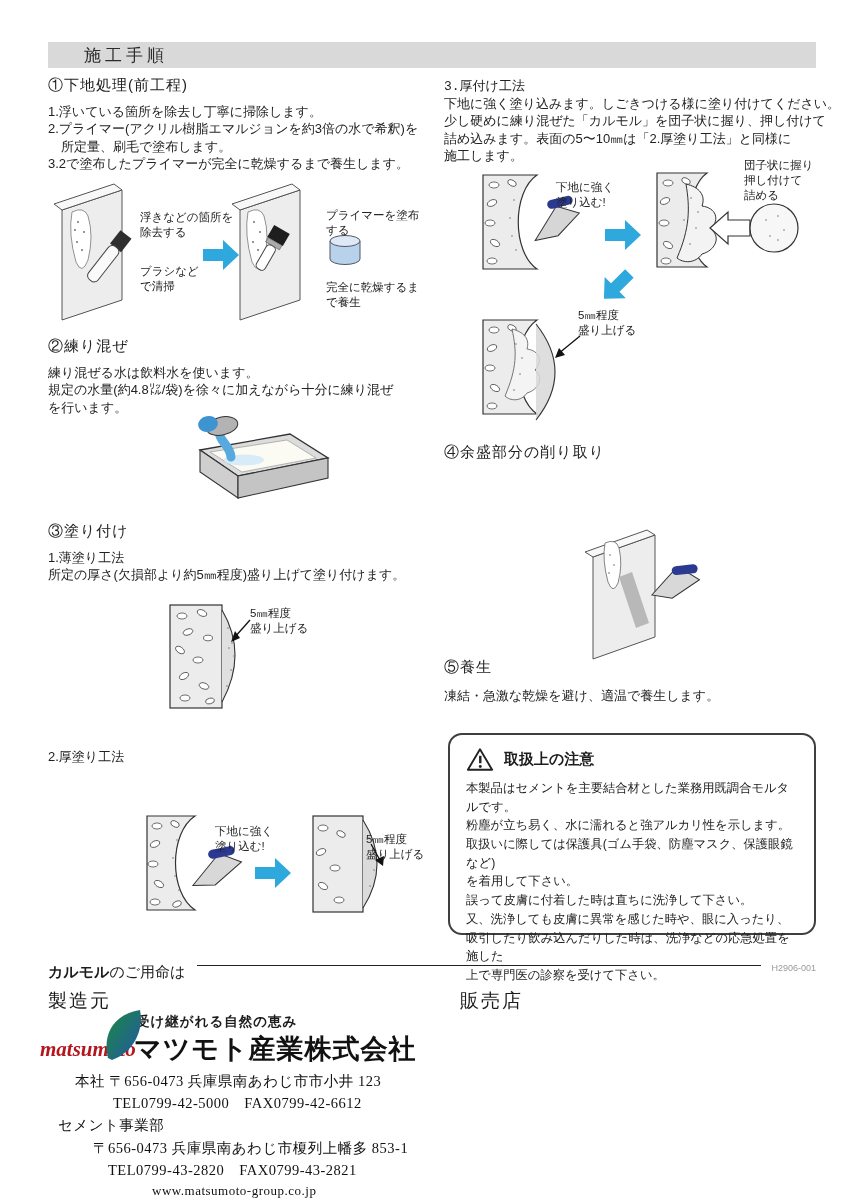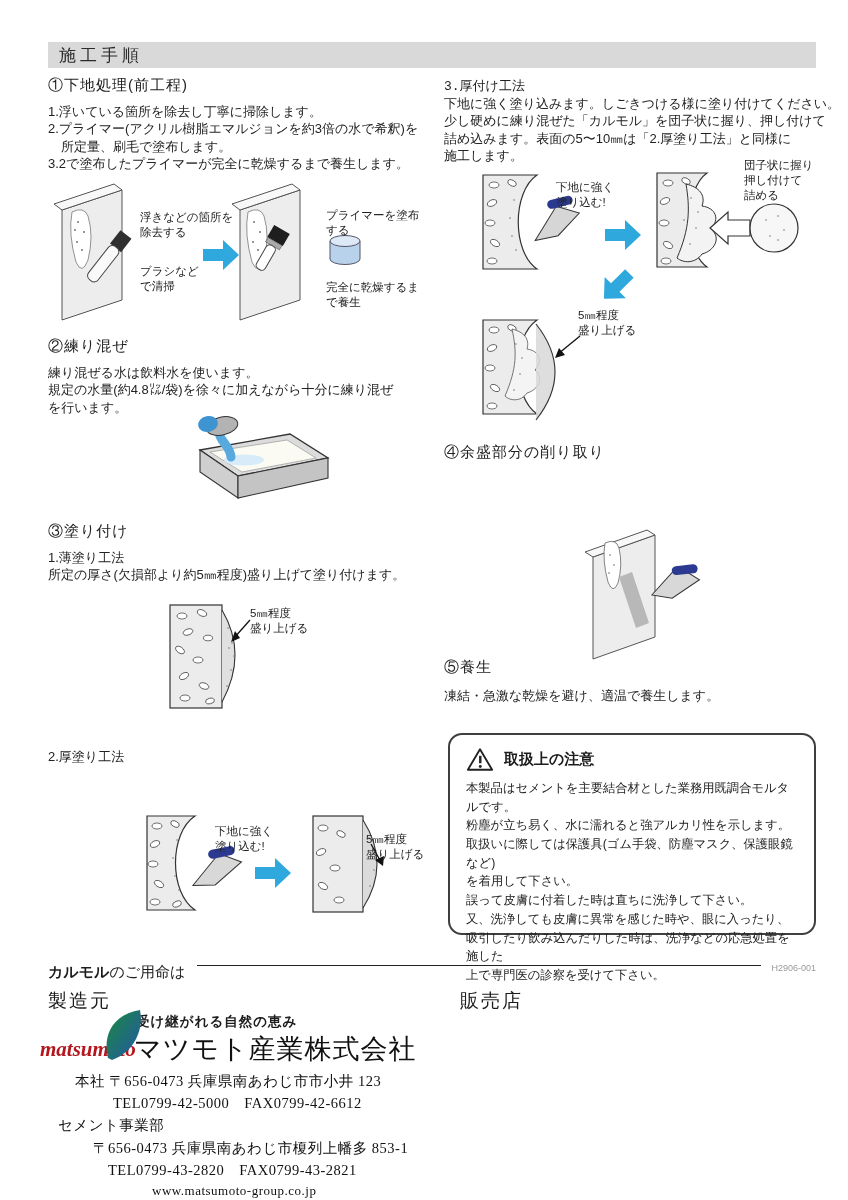--- a/index.html
+++ b/index.html
@@ -2,36 +2,36 @@
 <html><head>
 <meta charset="utf-8">
 <style>
   html,body{margin:0;padding:0;background:#fff;}
   .page{position:relative;width:848px;height:1200px;background:#fff;overflow:hidden;
         font-family:"Liberation Sans",sans-serif;color:#1c1c1c;}
   .abs{position:absolute;}
   .pre{white-space:pre-line;}
   .titlebar{left:48px;top:42px;width:768px;height:26px;background:#d9d9d9;
             display:flex;align-items:center;}
-  .titlebar span{font-size:17px;letter-spacing:4px;padding-left:11px;color:#2b2b2b;}
+  .titlebar span{font-size:17px;letter-spacing:4px;padding-left:36px;color:#2b2b2b;}
   .h{font-size:15px;letter-spacing:1px;color:#222;}
   .b{font-size:13px;line-height:1.33;color:#222;}
   .lbl{font-size:11.5px;line-height:1.3;color:#222;}
   .warnbox{left:448px;top:733px;width:368px;height:202px;border:2px solid #3f3f3f;
            border-radius:14px;box-sizing:border-box;padding:12px 14px 0 16px;}
   .warntitle{display:flex;align-items:center;gap:10px;font-size:15px;font-weight:bold;}
   .warnbody{font-size:12.3px;line-height:1.52;margin-top:7px;color:#222;}
   .leadrow{left:48px;top:963px;width:768px;display:flex;align-items:flex-start;}
   .leadrow .brand{font-weight:bold;font-size:15px;}
   .leadrow .rest{font-size:15px;font-family:"Liberation Serif",serif;}
   .leadrow .rule{flex:1;border-top:1.4px solid #222;margin:2px 10px 0 12px;}
   .leadrow .code{font-size:9px;color:#9a9a9a;}
   .maker{font-size:19px;letter-spacing:2px;}
   .tagline{font-size:13.5px;font-weight:bold;letter-spacing:1px;}
-  .company{font-size:27px;font-weight:normal;letter-spacing:1px;color:#111;}
+  .company{font-size:27px;font-weight:bold;letter-spacing:1px;color:#111;}
   .logotext{font-size:21px;font-weight:bold;font-style:italic;color:#b5161d;
             font-family:"Liberation Serif",serif;}
   .addr{font-size:14.5px;font-family:"Liberation Serif",serif;color:#111;letter-spacing:.5px;}
   svg{display:block;}
 </style>
 </head>
 <body>
 
 <div class="page">
 

